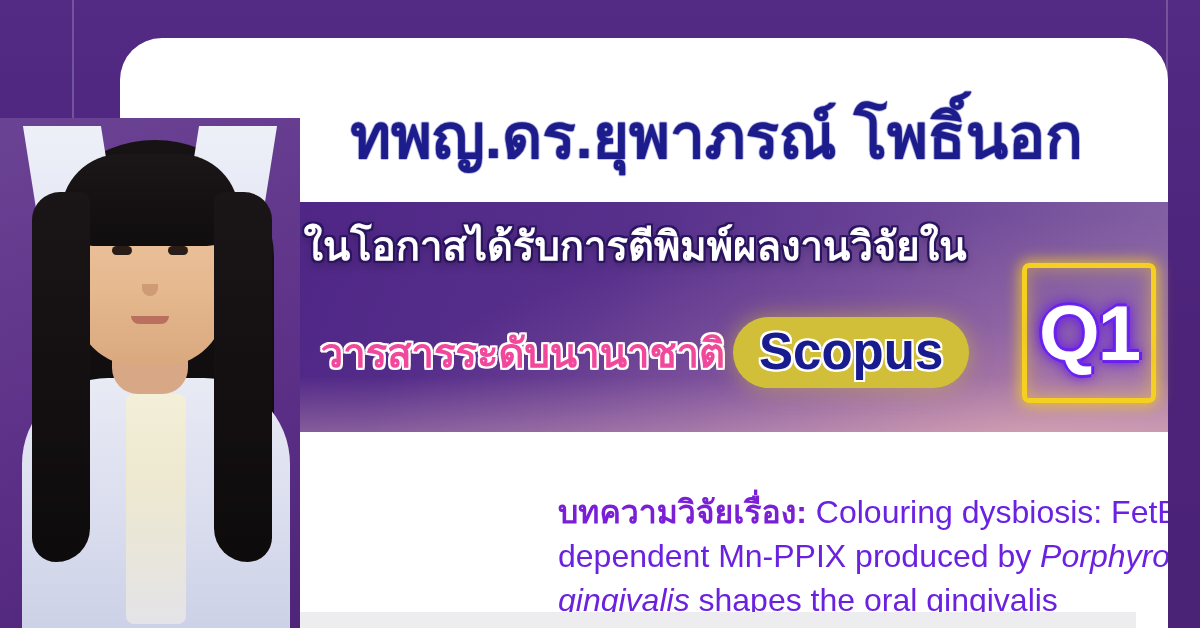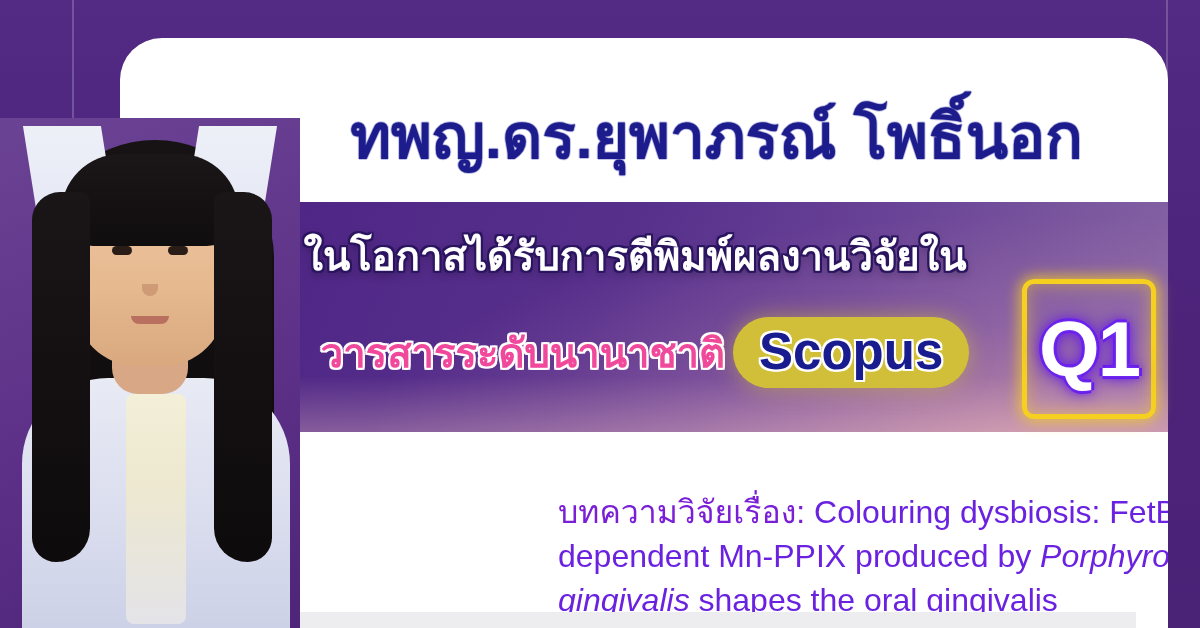--- a/index.html
+++ b/index.html
@@ -86,21 +86,21 @@
     text-shadow:
        1px 0 0 rgba(120,120,200,0.45),
       -1px 0 0 rgba(120,120,200,0.45),
        0 1px 0 rgba(120,120,200,0.45),
        0 -1px 0 rgba(120,120,200,0.45);
   }
 
   
   .band-line1{
     position:absolute;
-    left:20px; top:22px;
+    left:20px; top:12px;
     width:700px;
     text-align:center;
     font-size:40px;
     font-weight:bold;
     color:#FFFFFF;
     white-space:nowrap;
     text-shadow:
        2px 0 0 #2B1560, -2px 0 0 #2B1560,
        0 2px 0 #2B1560, 0 -2px 0 #2B1560,
        2px 2px 0 #2B1560, -2px -2px 0 #2B1560,
@@ -148,28 +148,27 @@
        2px 2px 0 #FFFFFF, -2px -2px 0 #FFFFFF,
        2px -2px 0 #FFFFFF, -2px 2px 0 #FFFFFF;
   }
 
   
   .q1-badge{
     position:absolute;
     left:1022px; top:263px;
     width:134px; height:140px;
     border:5px solid #F5D020;
-    border-radius:12px;
+    border-radius:7px;
     display:flex;
     align-items:center;
     justify-content:center;
     box-shadow:
       0 0 14px 3px rgba(245,208,32,0.75),
       inset 0 0 16px 2px rgba(245,208,32,0.40);
-    margin-top: 16px;
   }
   .q1-text{
     font-size:78px;
     font-weight:bold;
     color:#FFFFFF;
     line-height:1;
     letter-spacing:-2px;
     text-shadow:
       0 0 5px #7B3FF2,
       0 0 11px #6A1BF0,
@@ -182,21 +181,21 @@
   .article{
     position:absolute;
     left:438px; top:452px;
     width:720px;
     font-size:32px;
     line-height:1.38;
     color:#6A22E0;
     text-align:left;
   }
   .article .lead{
-    font-weight:normal;
+    font-weight:bold;
     color:#7A1FD6;
   }
   .article .ital{ font-style:italic; }
 
   
   .photo{
     position:absolute;
     left:0px; top:118px;
     width:300px; height:510px;
     overflow:hidden;

